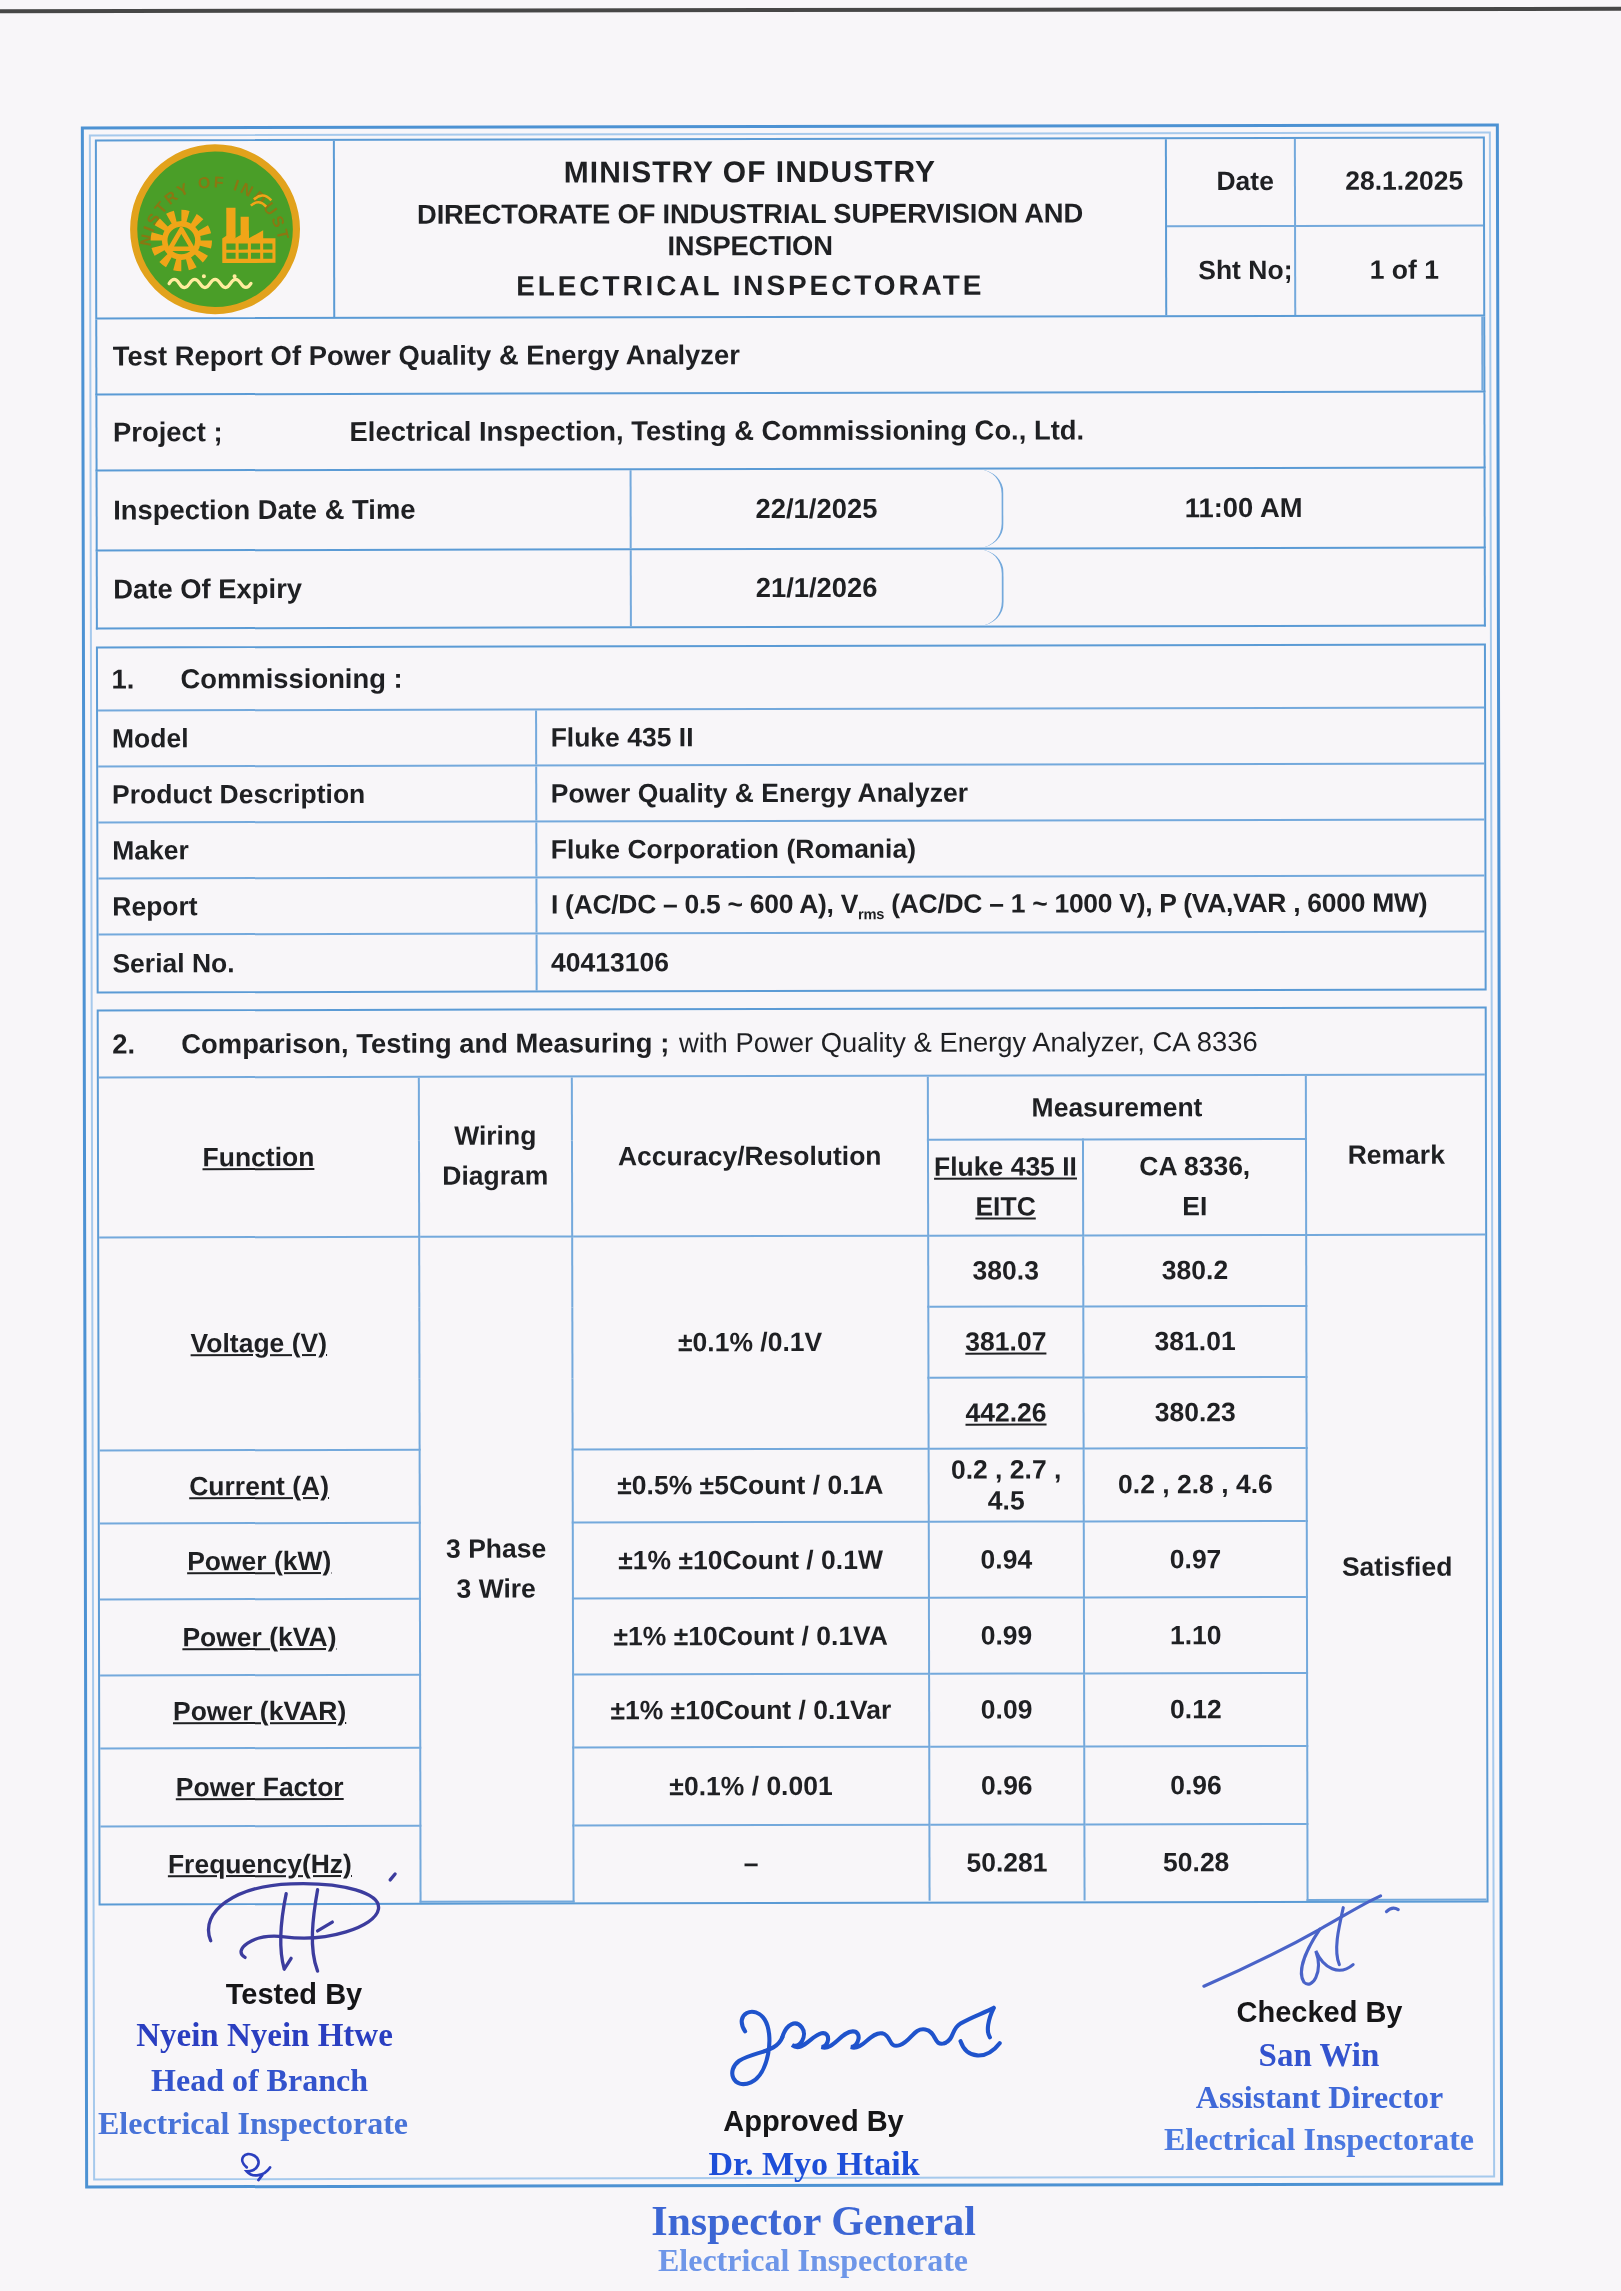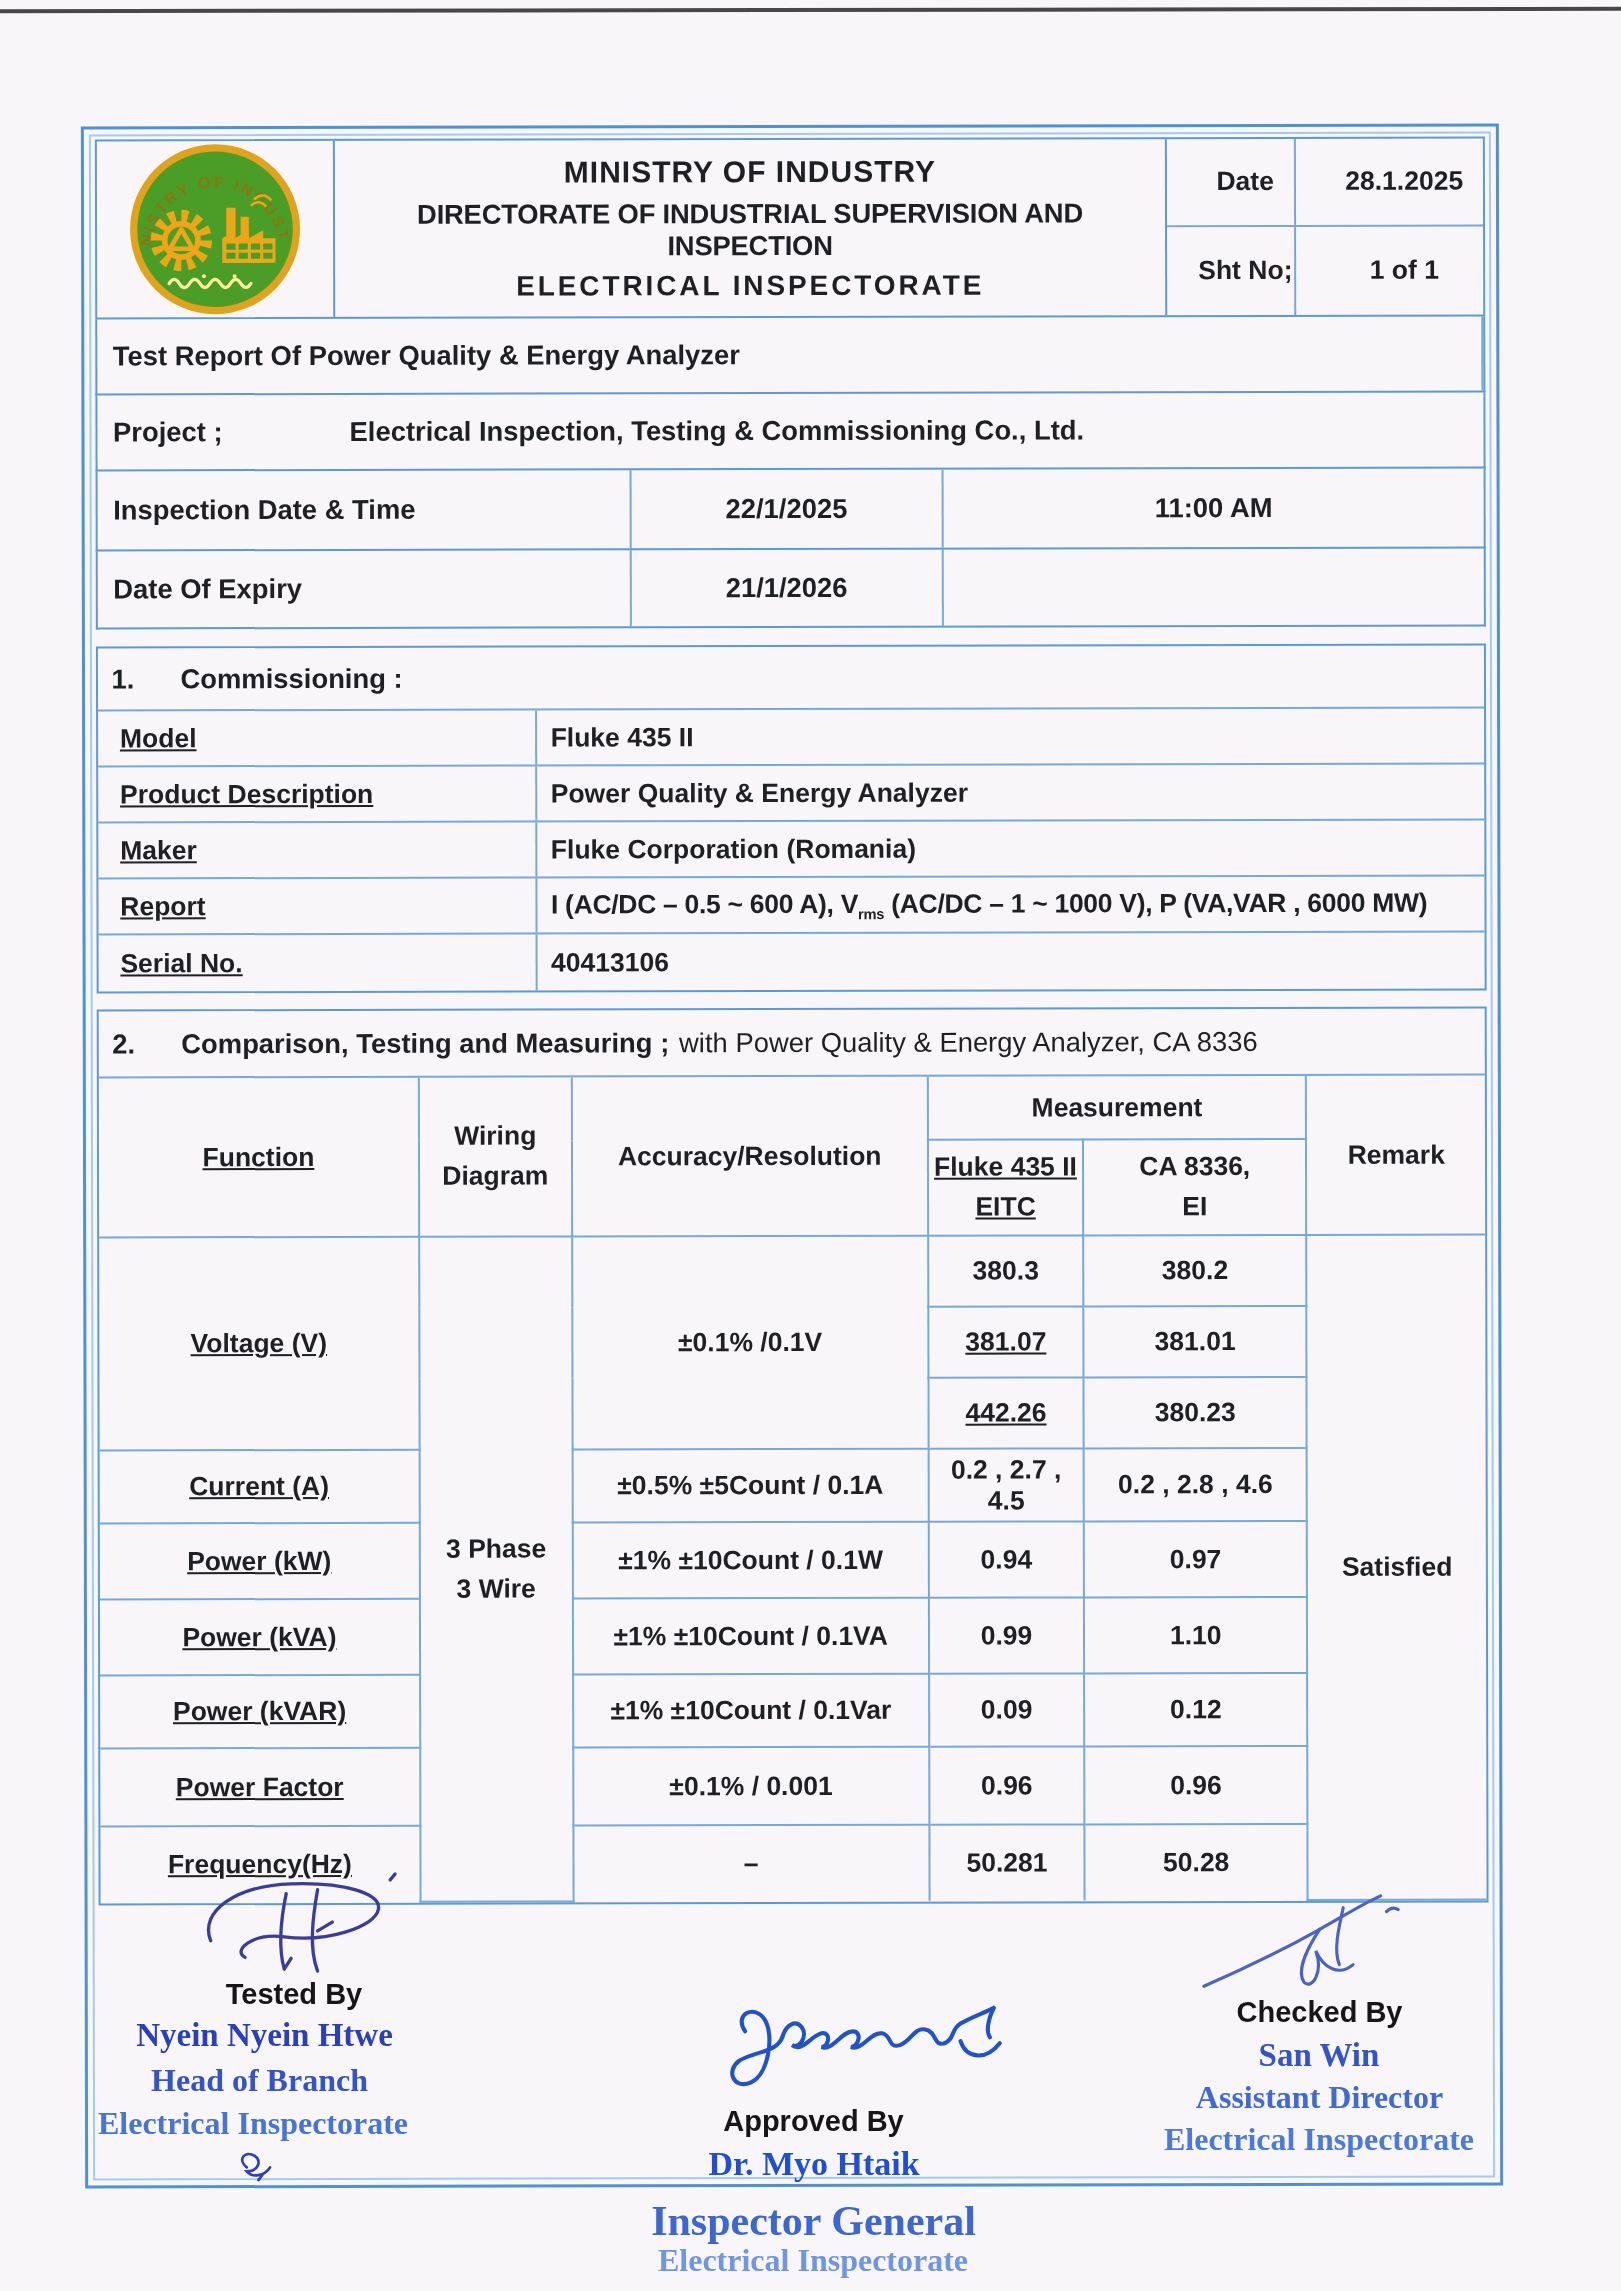--- a/index.html
+++ b/index.html
@@ -37,34 +37,34 @@
   .r1{height:76px;}
   .r1 .left{flex:1;padding-left:15.7px;font-size:27.4px;font-weight:700;align-self:stretch;
     display:flex;align-items:center;border-right:2px solid var(--line2);}
   .r1 .right{width:476px;display:flex;align-items:center;justify-content:center;gap:25.5px;
     font-size:27.4px;font-weight:700;}
   .r2{height:76px;padding-left:15.7px;font-size:27.4px;font-weight:700;}
   .r2 .val{margin-left:127px;}
   .r34{height:80px;}
   .r34 .lab{width:534px;align-self:stretch;display:flex;align-items:center;padding-left:15.7px;
     border-right:2px solid var(--line2);font-size:27.4px;font-weight:700;}
-  .r34 .mid{width:312px;align-self:stretch;display:flex;align-items:center;justify-content:center;
-    border-right:2px solid var(--line2);font-size:27.4px;font-weight:700;}
+  .r34 .mid{width:372px;align-self:stretch;display:flex;align-items:center;justify-content:center;
+    border-right:2px solid var(--line2);font-size:27.4px;font-weight:700;border-radius:24px;}
   .r34 .end{flex:1;text-align:center;font-size:27.4px;font-weight:700;}
   .r4{height:78px;}
   .gap18{height:17.6px;}
   .gap16{height:15.7px;}
   
   .spec-head{height:63px;display:flex;align-items:center;padding-left:13.7px;
     border-bottom:2px solid var(--line2);font-size:27.4px;font-weight:700;}
   .spec-head .no{width:69px;}
   .srow{display:flex;height:56px;border-bottom:2px solid var(--line2);}
   .srow:last-child{border-bottom:none;}
   .srow .lab{width:439px;border-right:2px solid var(--line2);display:flex;align-items:center;
-    padding-left:22px;font-size:26.5px;font-weight:700;text-decoration:underline;}
+    padding-left:14px;font-size:26.5px;font-weight:700;}
   .srow .val{flex:1;display:flex;align-items:center;padding-left:13.7px;font-size:26.5px;font-weight:700;}
   .range-val{font-size:23.5px;letter-spacing:-0.3px;white-space:nowrap;}
   .range-val sub{font-size:14.7px;}
   
   .cmp-head{height:67px;display:flex;align-items:center;padding-left:13.7px;
     border-bottom:2px solid var(--line2);font-size:27.4px;}
   .cmp-head .no{width:69px;font-weight:700;}
   .cmp-head .b{font-weight:700;margin-right:9.8px;}
   table.cmp{width:100%;border-collapse:collapse;table-layout:fixed;}
   table.cmp td{border:2px solid var(--line2);text-align:center;vertical-align:middle;

